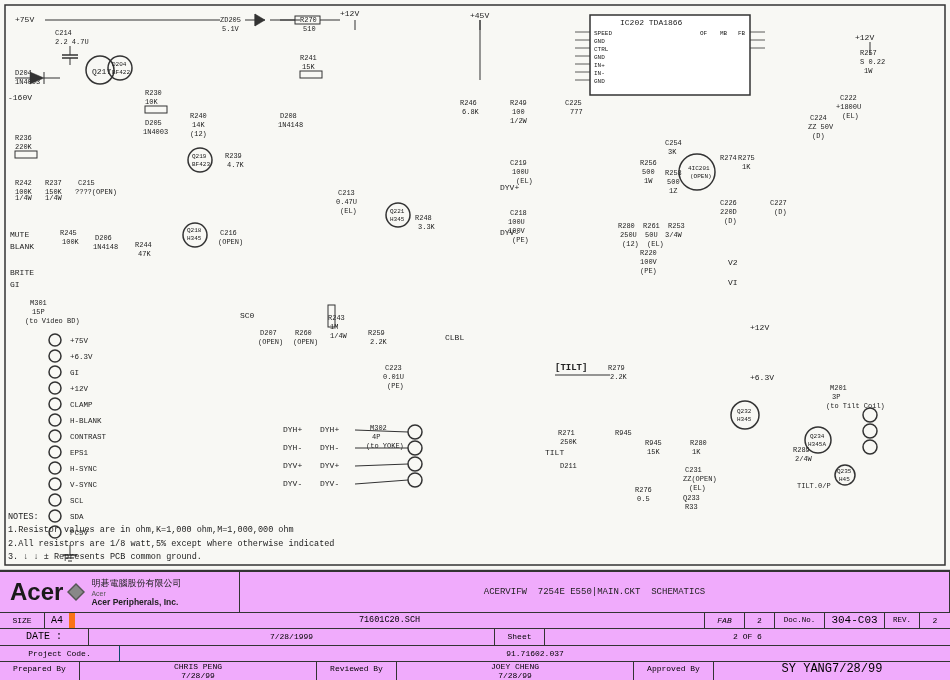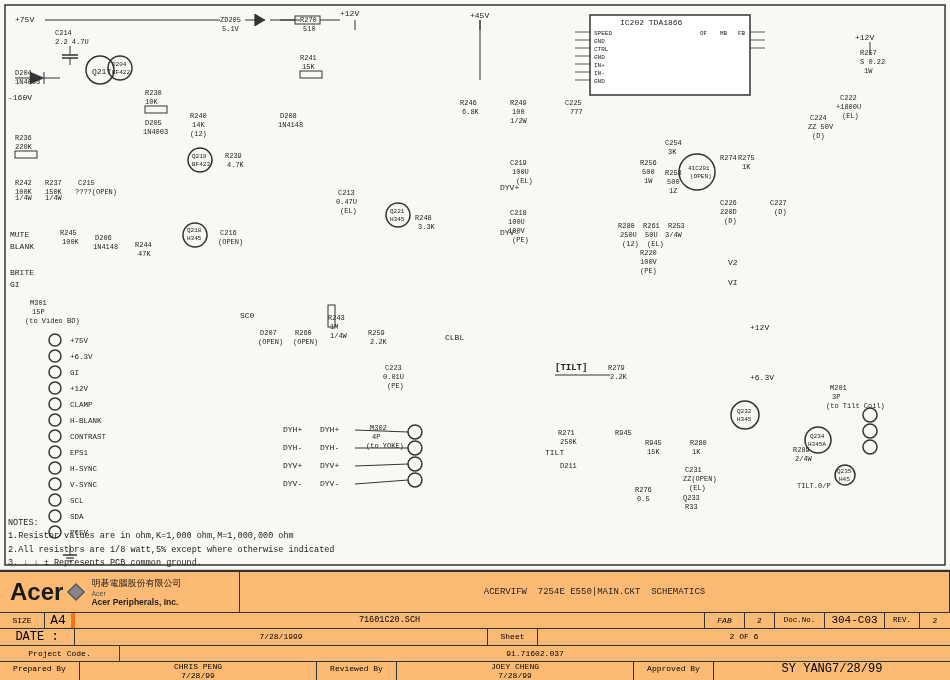--- a/index.html
+++ b/index.html
@@ -424,21 +424,21 @@
     <line x1="555" y1="375" x2="610" y2="375" stroke="#333" stroke-width="1"></line>
 
     <text x="283" y="432" font-size="8" font-family="Courier New" fill="#222">DYH+</text>
     <text x="283" y="450" font-size="8" font-family="Courier New" fill="#222">DYH-</text>
     <text x="283" y="468" font-size="8" font-family="Courier New" fill="#222">DYV+</text>
     <text x="283" y="486" font-size="8" font-family="Courier New" fill="#222">DYV-</text>
 
   </svg>
 </div>
 
-<div id="title-block" style="position:absolute; bottom:0; left:0; width:950px; height:110px; background:#fdba74; border-top:2px solid #333; display:flex; flex-direction:column;">
+<div id="title-block" style="position:absolute; bottom:0; left:0; width:950px; height:110px; background:#f0abfc; border-top:2px solid #333; display:flex; flex-direction:column;">
 
   <div style="display:flex; border-bottom:1px solid #333; height:50px;">
 
     <div style="display:flex; align-items:center; padding:4px 10px; gap:6px; border-right:1px solid #333; min-width:240px;">
       <div style="display:flex; align-items:center; gap:4px;">
         <span style="font-size:24px; font-weight:bold; font-family:Arial,sans-serif; color:#1a1a1a;">Acer</span>
         <svg width="18" height="18" viewBox="0 0 18 18">
           <polygon points="9,0 18,9 9,18 0,9" fill="#555"></polygon>
           <polygon points="9,2 16,9 9,16 2,9" fill="#888"></polygon>
         </svg>
@@ -454,32 +454,32 @@
       <span>ACERVIFW</span>&nbsp;&nbsp;
       <span>7254E E550|MAIN.CKT</span>&nbsp;&nbsp;
       <span>SCHEMATICS</span>
     </div>
   </div>
 
   <div style="display:flex; border-bottom:1px solid #333; height:20px;">
     <div style="width:45px; border-right:1px solid #333; display:flex; align-items:center; justify-content:center; font-size:8px; font-family:'Courier New',monospace;">
       <span>SIZE</span>
     </div>
-    <div style="width:30px; border-right:4px solid #f97316; display:flex; align-items:center; justify-content:center; font-size:13px; font-family:'Courier New',monospace;">A4</div>
+    <div style="width:30px; border-right:6px solid #f97316; display:flex; align-items:center; justify-content:center; font-size:10px; font-family:'Courier New',monospace;">A4</div>
     <div style="flex:1; border-right:1px solid #333; display:flex; align-items:center; justify-content:center; font-size:8.5px; font-family:'Courier New',monospace;">71601C20.SCH</div>
     <div style="width:40px; border-right:1px solid #333; display:flex; align-items:center; justify-content:center; font-size:8px; font-family:'Courier New',monospace;font-style:italic;">FAB</div>
     <div style="width:30px; border-right:1px solid #333; display:flex; align-items:center; justify-content:center; font-size:8px; font-family:'Courier New',monospace;">2</div>
     <div style="width:50px; border-right:1px solid #333; display:flex; align-items:center; justify-content:center; font-size:7.5px; font-family:'Courier New',monospace;">Doc.No.</div>
     <div style="width:60px; border-right:1px solid #333; display:flex; align-items:center; justify-content:center; font-size:11px; font-family:'Courier New',monospace;">304-C03</div>
     <div style="width:35px; border-right:1px solid #333; display:flex; align-items:center; justify-content:center; font-size:7.5px; font-family:'Courier New',monospace;">REV.</div>
     <div style="width:30px; display:flex; align-items:center; justify-content:center; font-size:8px; font-family:'Courier New',monospace;">2</div>
   </div>
 
   <div style="display:flex; border-bottom:1px solid #333; height:20px;">
-    <div style="width:75px; border-right:1px solid #333; display:flex; align-items:center; justify-content:center; font-size:12px; font-family:'Courier New',monospace;">DATE :</div>
+    <div style="width:89px; border-right:1px solid #333; display:flex; align-items:center; justify-content:center; font-size:10px; font-family:'Courier New',monospace;">DATE :</div>
     <div style="flex:1; border-right:1px solid #333; display:flex; align-items:center; justify-content:center; font-size:8px; font-family:'Courier New',monospace;">7/28/1999</div>
     <div style="width:50px; border-right:1px solid #333; display:flex; align-items:center; justify-content:center; font-size:8px; font-family:'Courier New',monospace;">Sheet</div>
     <div style="flex:1; display:flex; align-items:center; justify-content:center; font-size:8px; font-family:'Courier New',monospace;">
       <span>2</span>
       <span>&nbsp;OF&nbsp;</span>
       <span>6</span>
     </div>
   </div>
 
   <div style="display:flex; border-bottom:1px solid #333; height:20px;">
@@ -499,18 +499,18 @@
       <span>7/28/99</span>
     </div>
     <div style="width:80px; border-right:1px solid #333; display:flex; align-items:flex-start; justify-content:center; padding-top:2px; font-size:8px; font-family:'Courier New',monospace;">Approved By</div>
     <div style="flex:1; display:flex; align-items:flex-start; justify-content:center; font-size:12px; font-family:'Courier New',monospace;">
       <span>SY YANG</span>
       <span>7/28/99</span>
     </div>
   </div>
 </div>
 
-<div style="position:absolute; bottom:109px; left:8px; font-size:8.5px; font-family:'Courier New',monospace; color:#222; line-height:1.6;">
+<div style="position:absolute; bottom:115px; left:8px; font-size:8.5px; font-family:'Courier New',monospace; color:#222; line-height:1.6;">
   <span>NOTES:</span>
   <div>1.Resistor values are in ohm,K=1,000 ohm,M=1,000,000 ohm</div>
   <div>2.All resistors are 1/8 watt,5% except where otherwise indicated</div>
   <div>3.    ↓ ↓ ±   Represents PCB common ground.</div>
 </div>
 
 </body></html>

